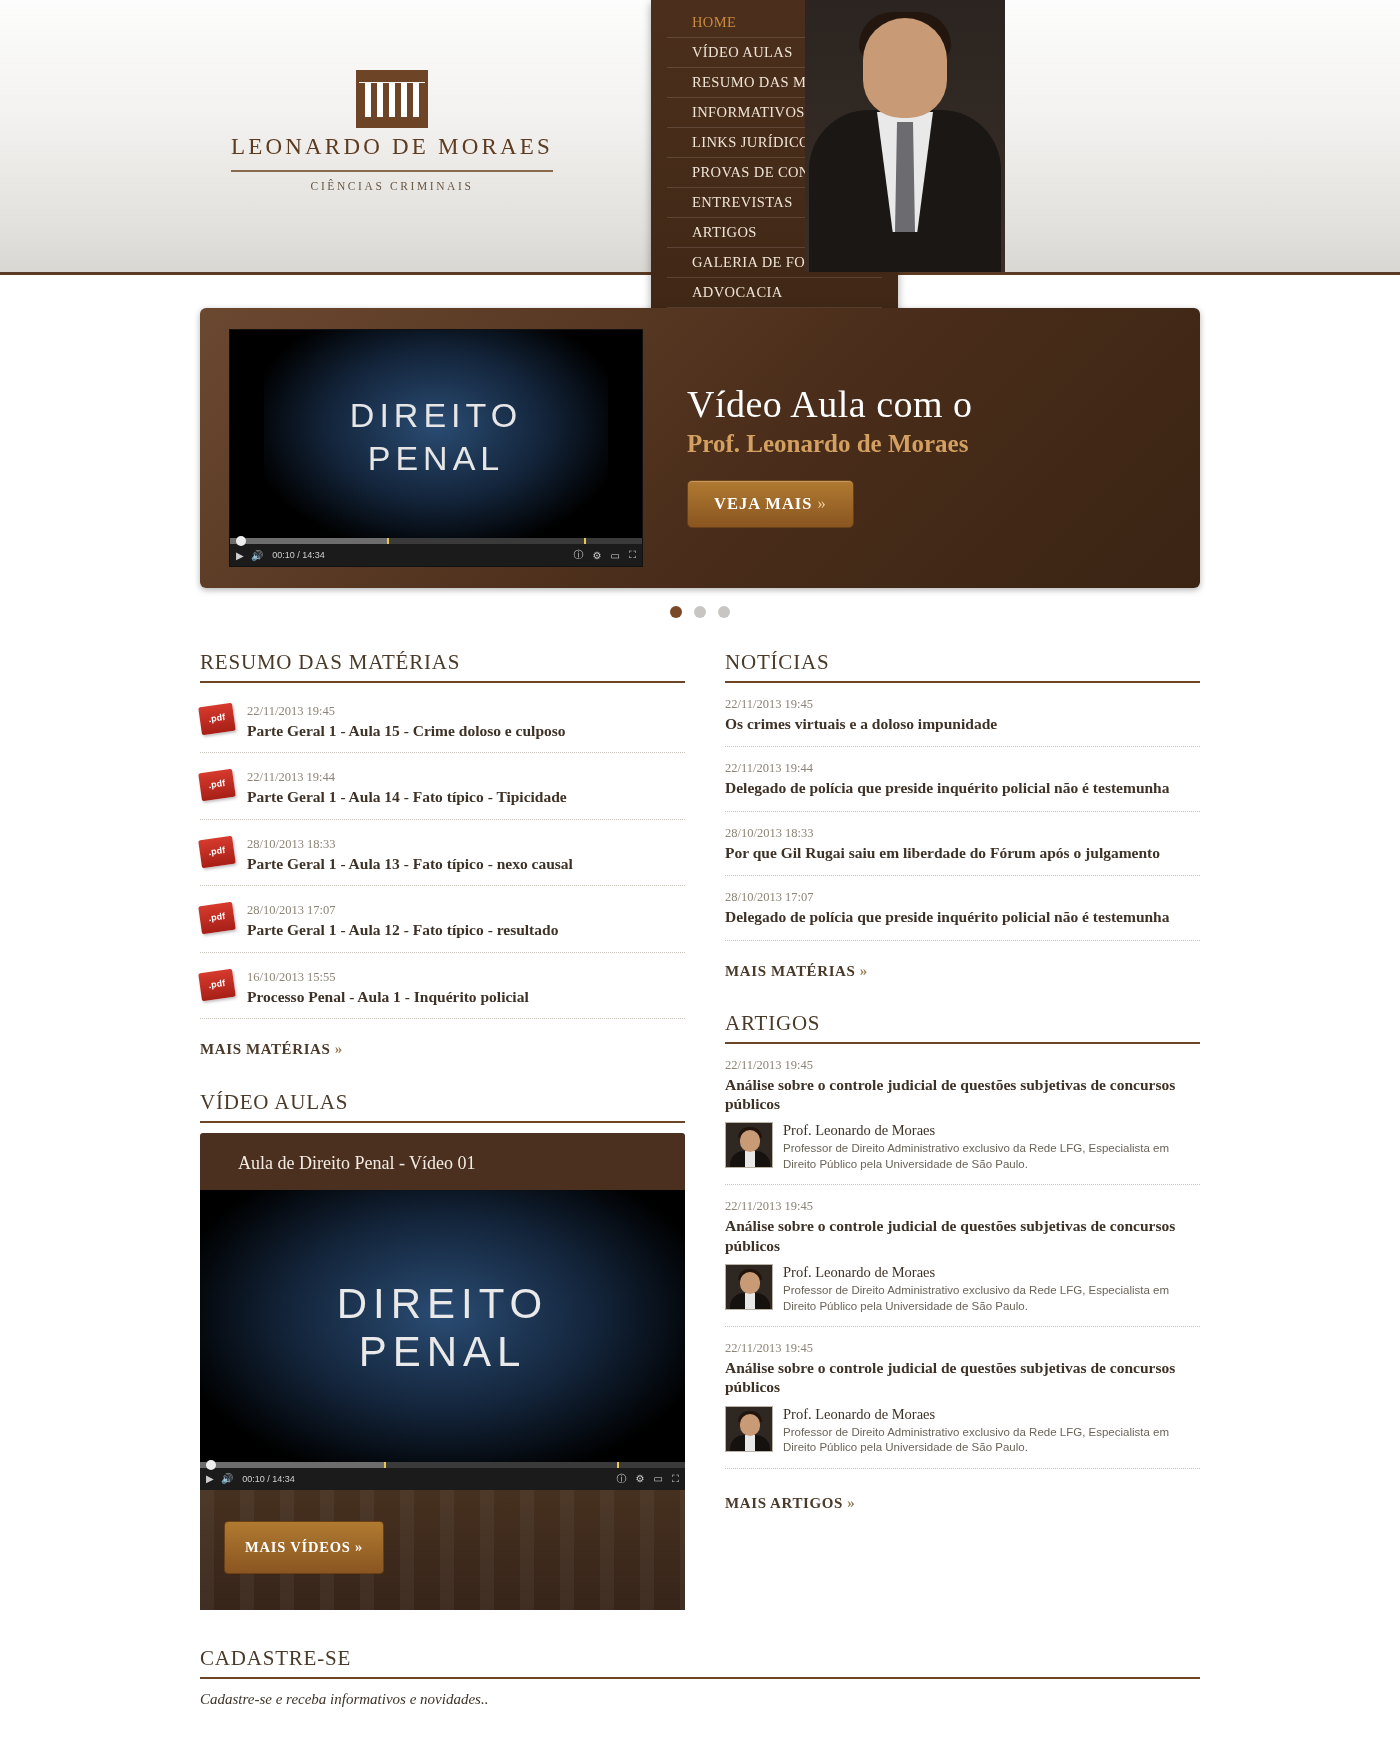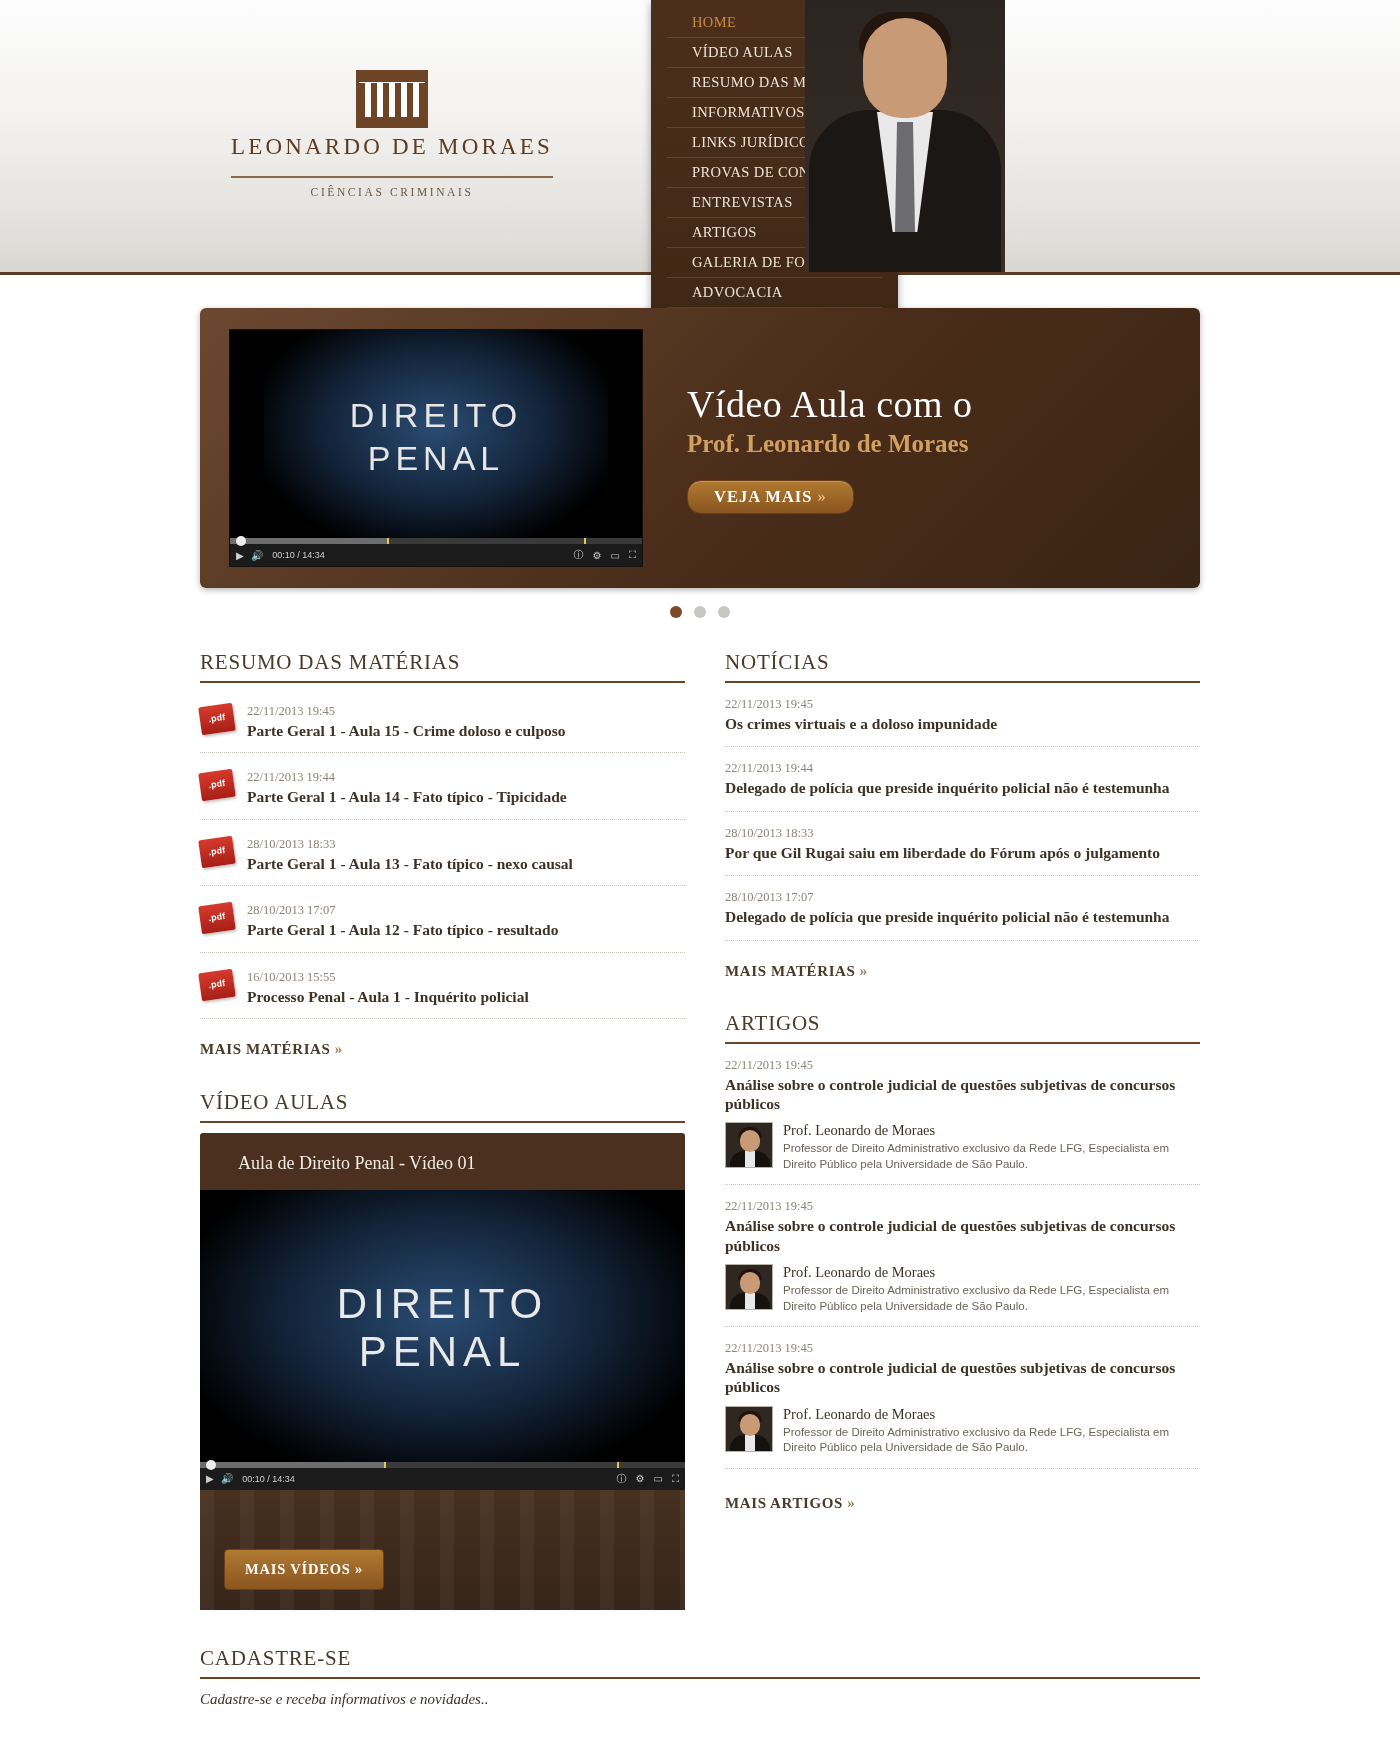--- a/index.html
+++ b/index.html
@@ -43,21 +43,21 @@
   }
   .logo-icon:after {
     content:""; position:absolute; left:-3px; right:-3px; bottom:0; height:8px;
     background:#6d4526;
   }
   .logo-name {
     font-size: 23px;
     letter-spacing: 3.2px;
     color: #5d3b21;
     font-family: "Liberation Serif", serif;
-    padding-bottom: 16px;
+    padding-bottom: 10px;
     border-bottom: 2px solid #8a6a4c;
     display: inline-block;
   }
   .logo-sub {
     margin-top: 8px;
     font-size: 11.5px;
     letter-spacing: 2.6px;
     color: #6b5744;
     font-family: "Liberation Serif", serif;
   }
@@ -161,24 +161,24 @@
   .slide-text { position: absolute; left: 487px; top: 58px; margin-top: 16px; }
   .slide-title {
     font-size: 38px; color: #fff; font-family: "Liberation Serif", serif; letter-spacing:.5px;
   }
   .slide-sub {
     font-size: 25px; color: #d3a062; font-family: "Liberation Serif", serif;
     font-weight: bold; margin-top: 4px;
   }
   .btn-gold {
     display: inline-block; margin-top: 22px;
-    padding: 6px 26px;
+    padding: 13px 26px;
     background: linear-gradient(180deg,#b07a31 0%, #8a5520 100%);
     border: 1px solid #6b4018;
-    border-radius: 14px;
+    border-radius: 5px;
     color: #fff; font-size: 16.5px; font-weight: bold;
     letter-spacing: 1px; text-decoration: none;
     font-family: "Liberation Serif", serif;
     box-shadow: inset 0 1px 0 rgba(255,255,255,.25);
   }
   .btn-gold .chev { color:#f0cf9a; font-weight: normal; }
 
   .dots { text-align: center; margin-top: 16px; }
   .dot {
     display: inline-block; width: 12px; height: 12px; border-radius: 6px;
@@ -249,22 +249,22 @@
   .va-foot {
     height: 120px; position: relative;
     background: linear-gradient(180deg,#46301f 0%, #37251a 100%);
     overflow: hidden;
   }
   .va-foot .stripes {
     position: absolute; inset: 0;
     background: repeating-linear-gradient(90deg, rgba(255,255,255,.045) 0 14px, rgba(0,0,0,0) 14px 40px);
   }
   .btn-mais-videos {
-    position: absolute; left: 24px; bottom: 20px;
-    padding: 11px 20px;
+    position: absolute; left: 24px; bottom: 36px;
+    padding: 17px 20px;
     background: linear-gradient(180deg,#b07a31 0%, #8a5520 100%);
     border: 1px solid #6b4018; border-radius: 4px;
     color: #fff; font-size: 14.5px; font-weight: bold; letter-spacing: .8px;
     text-decoration: none; font-family: "Liberation Serif", serif;
   }
 
   
   .art-item { padding: 14px 0 12px 0; border-bottom: 1px dotted #c9c4bb; }
   .art-author { display: flex; gap: 10px; margin-top: 9px; align-items: flex-start; }
   .avatar {

